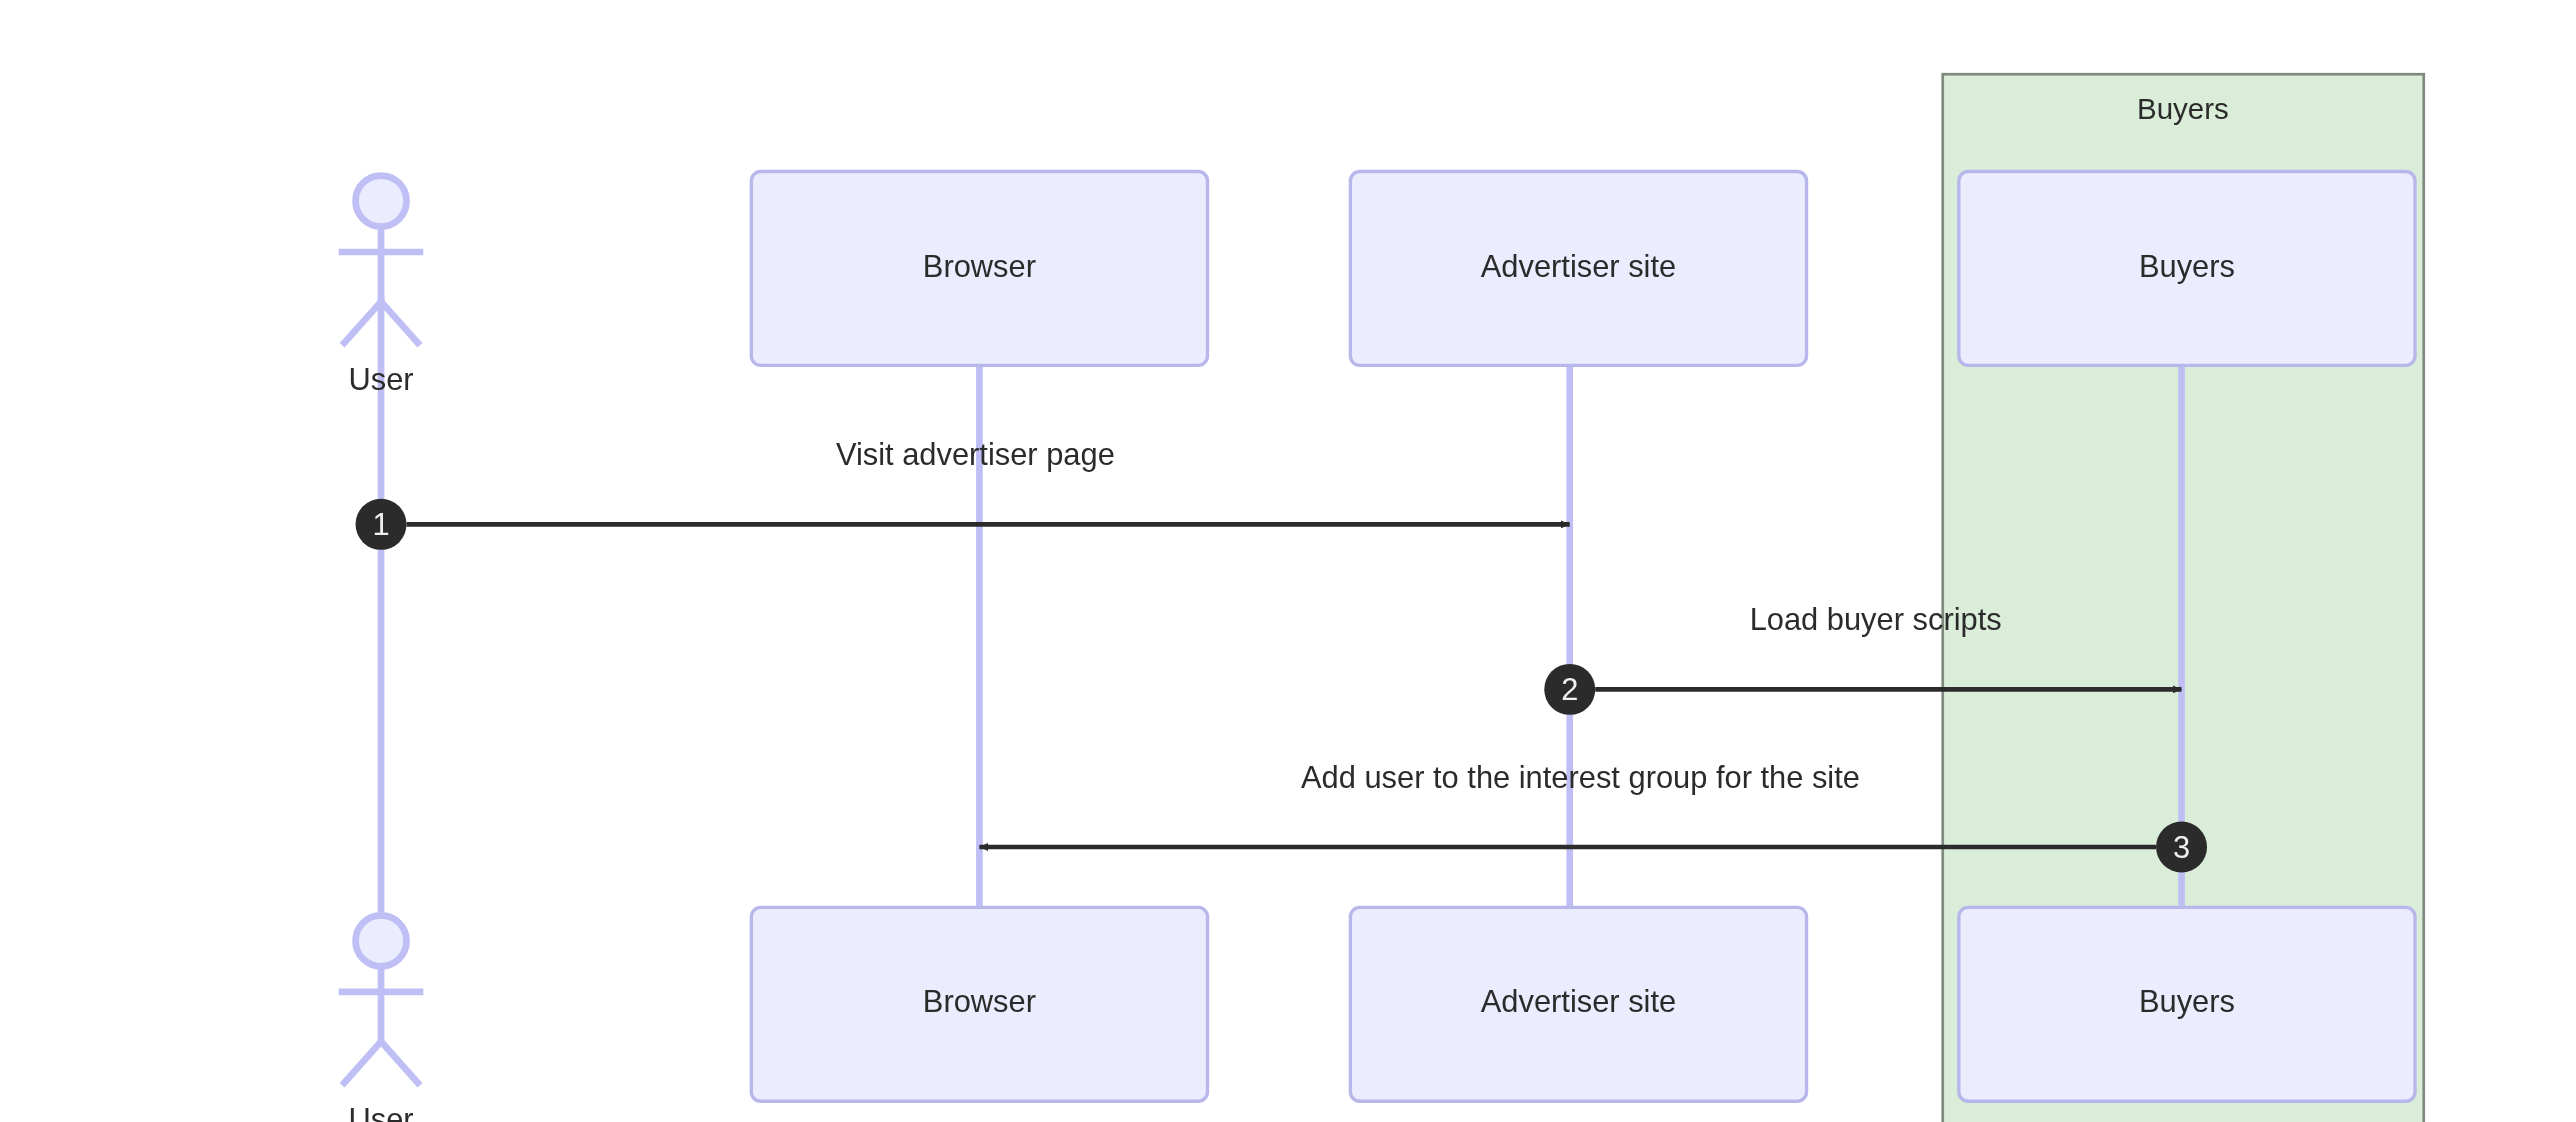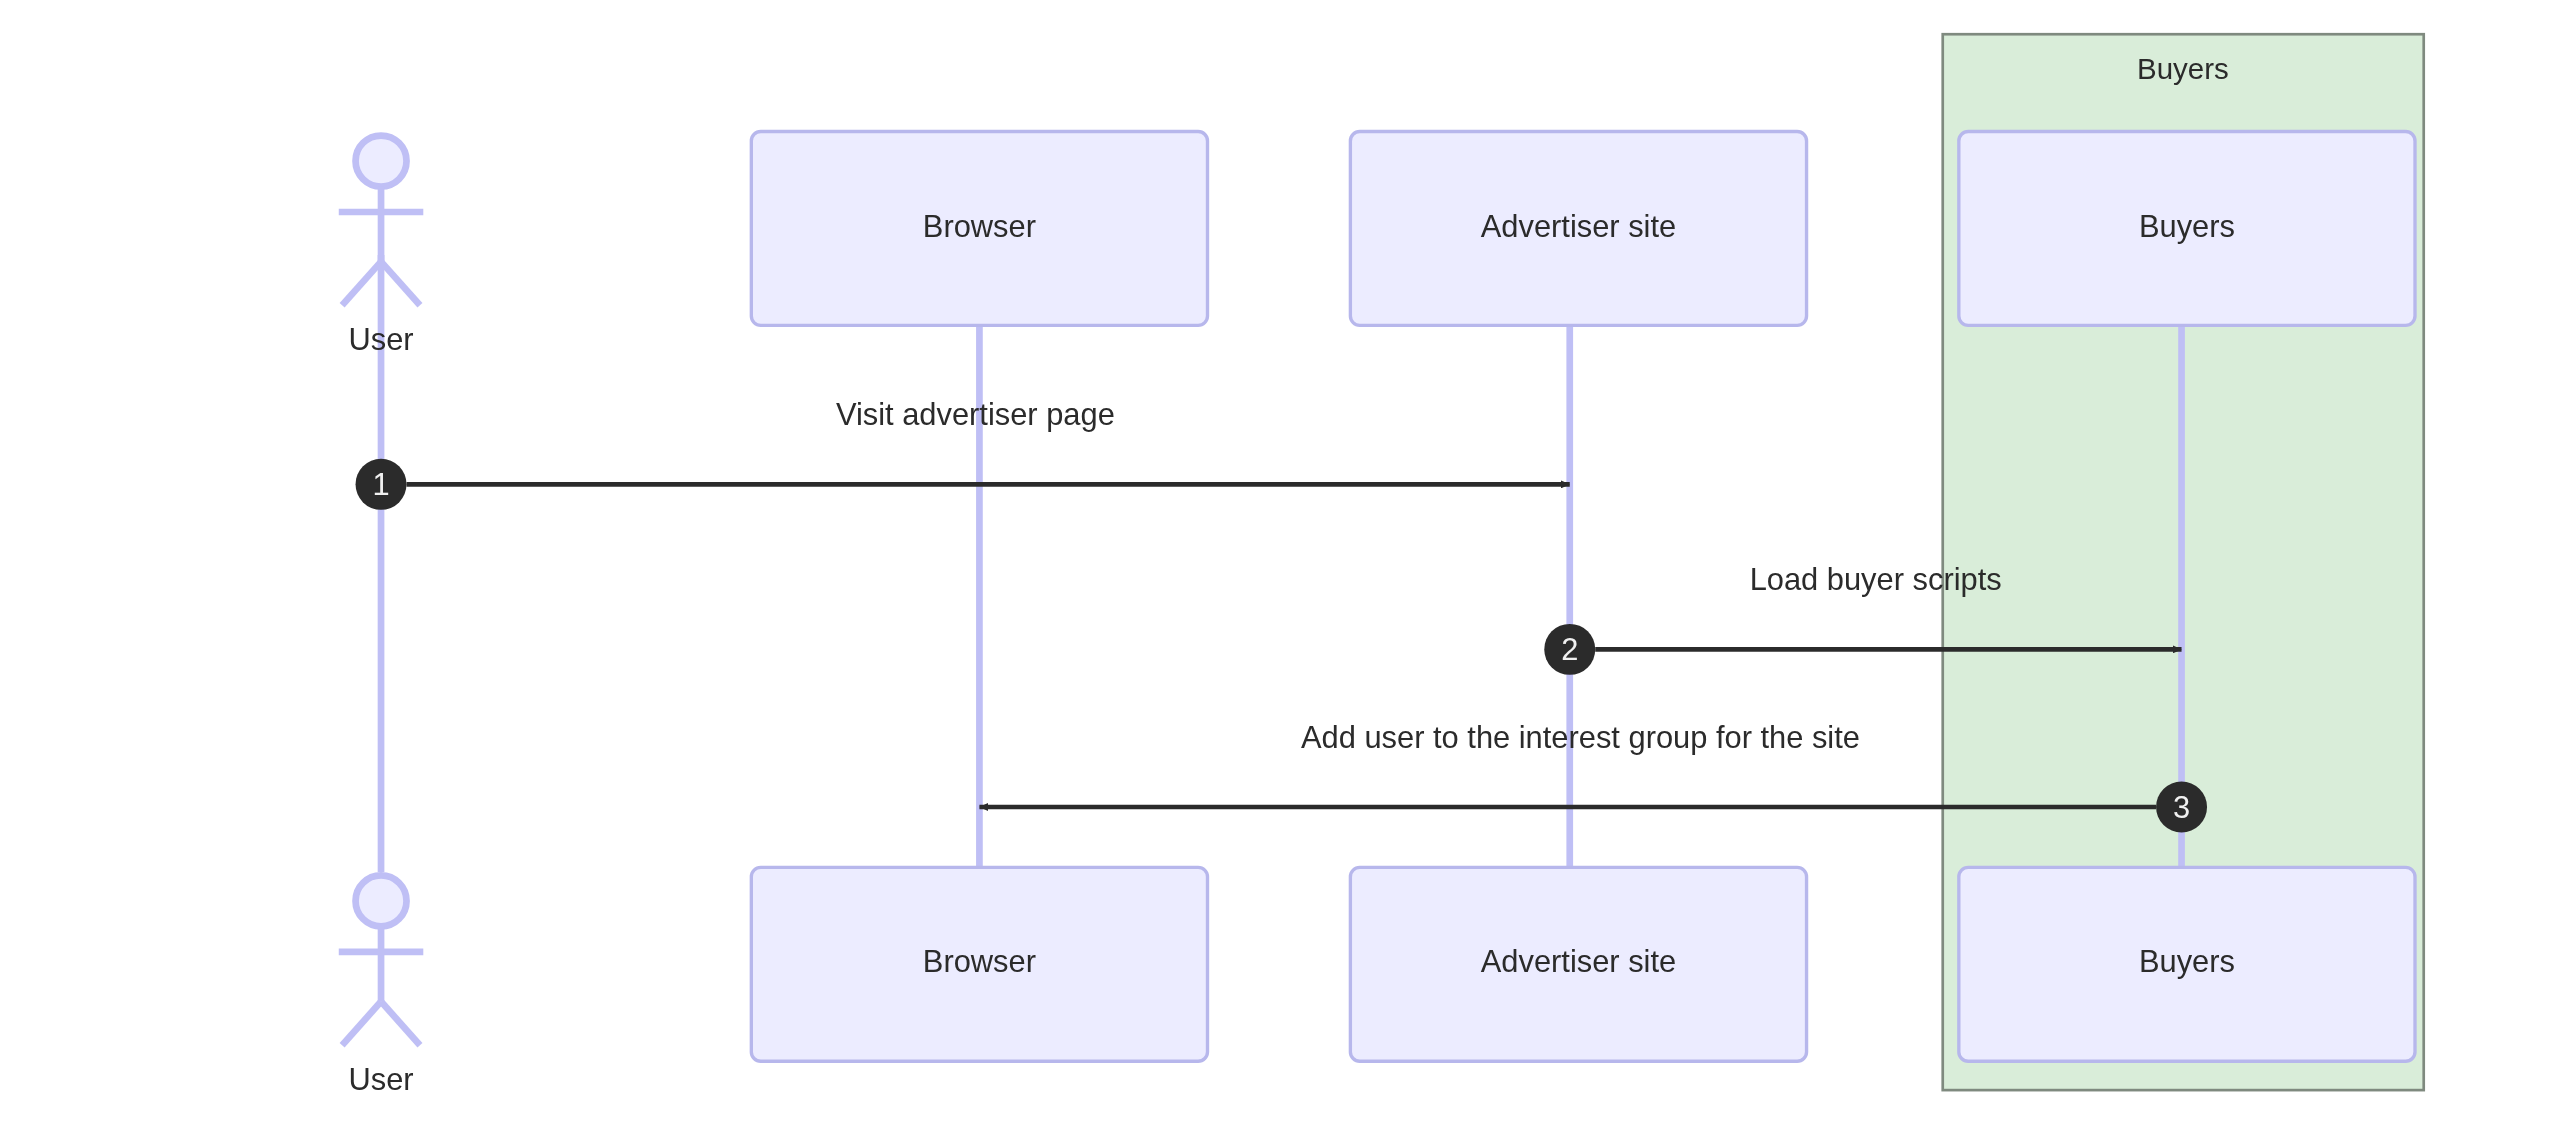--- a/index.html
+++ b/index.html
@@ -1,17 +1,17 @@
 <!DOCTYPE html>
 <html style="font-size:10.7px"><head>
 <meta charset="utf-8">
 <style>
   html,body{margin:0;padding:0;background:#ffffff;}
   body{width:2576px;height:1123px;font-family:"Liberation Sans",sans-serif;overflow:hidden;}
-  #stage{position:relative;width:2576px;height:856px;background:#ffffff;}
+  #stage{position:relative;width:2576px;height:856px;background:#ffffff;margin-top:40px;}
   #diagram{position:absolute;left:0;top:0;}
 </style>
 </head>
 <body>
 
 <div id="stage">
   <svg id="diagram" width="2576" height="1123" viewBox="0 0 3840 1674">
     <defs>
       <marker id="arrow-right" markerWidth="14" markerHeight="12" refX="13.2" refY="6" orient="auto" markerUnits="userSpaceOnUse">
         <path d="M0,0 L13.5,6 L0,12 z" fill="#2B2B2B"></path>

